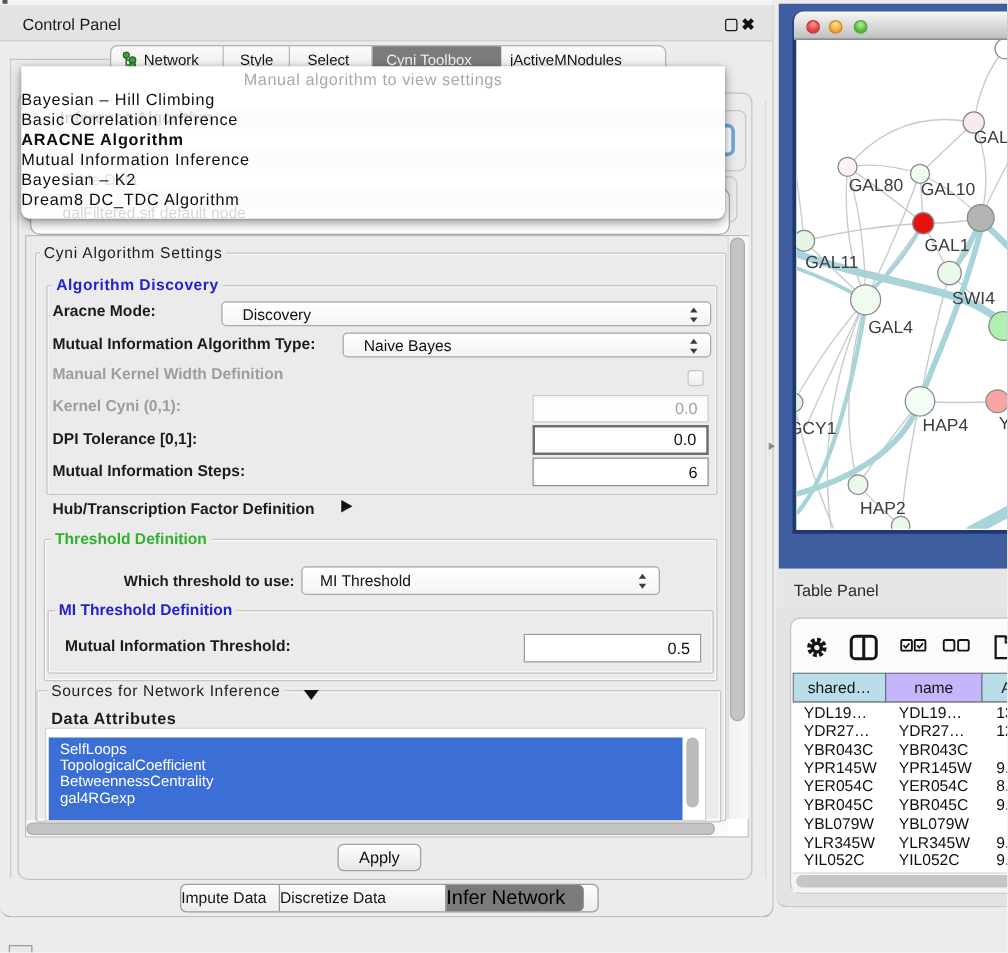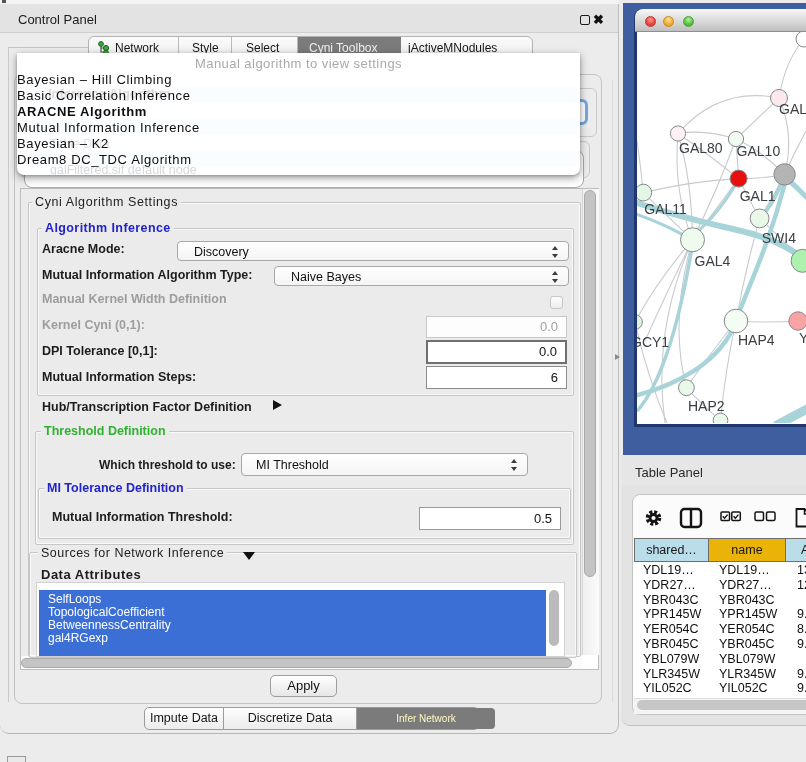--- a/index.html
+++ b/index.html
@@ -12,21 +12,21 @@
 .group{border:1px solid #c6c6c6;border-radius:3px;box-shadow:inset 0 0 0 1px rgba(255,255,255,.7);}
 .combo{background:linear-gradient(#ffffff,#f4f4f4);border:1px solid #a8a8a8;border-radius:4px;
   font-size:12.5px;color:#111;}
 .combo .ct{position:absolute;left:16px;top:3px;white-space:nowrap;}
 .updn{position:absolute;width:7px;height:12px;}
 .updn:before{content:"";position:absolute;left:0;top:0;border-left:3.5px solid transparent;
   border-right:3.5px solid transparent;border-bottom:4.5px solid #3c3c3c;}
 .updn:after{content:"";position:absolute;left:0;bottom:0;border-left:3.5px solid transparent;
   border-right:3.5px solid transparent;border-top:4.5px solid #3c3c3c;}
 .tfield{background:#fff;font-size:13px;color:#111;text-align:right;white-space:nowrap;}
-.seg{position:absolute;top:0;height:100%;box-sizing:border-box;text-align:center;
+.seg{position:absolute;top:0;height:100%;box-sizing:border-box;text-align:left;
   font-size:12px;color:#161616;}
 </style>
 </head>
 <body>
 <div id="page">
 
 <div class="abs" style="left:0;top:0;width:618px;height:4px;background:#f3f3f3;"></div>
 <div class="abs" style="left:2px;top:0;width:4px;height:3px;background:#555;"></div>
 <div class="abs" style="left:0;top:4px;width:618px;height:729px;background:#ececec;
  border-right:1px solid #bdbdbd;border-bottom:1px solid #b5b5b5;border-radius:0 0 9px 9px;"></div>
@@ -76,21 +76,21 @@
 <div class="abs" style="left:584px;top:190px;width:12px;height:387px;background:#c4c4c4;border:1px solid #a9a9a9;border-radius:7px;box-sizing:border-box;"></div>
 
 <div class="abs" style="left:21px;top:656px;width:561px;height:13px;background:#fafafa;"></div>
 <div class="abs" style="left:21px;top:658px;width:551px;height:10px;background:#c4c4c4;border:1px solid #ababab;border-radius:6px;box-sizing:border-box;"></div>
 <div class="abs" style="left:582px;top:655px;width:16px;height:14px;background:#fff;"></div>
 
 <div class="abs group" style="left:28px;top:202px;width:551px;height:453px;border-radius:2px;"></div>
 <div class="abs gtitle" style="left:32px;top:195px;color:#222;letter-spacing:.6px;">Cyni Algorithm Settings</div>
 
 <div class="abs group" style="left:37px;top:228px;width:535px;height:166px;border-radius:2px;"></div>
-<div class="abs gtitle" style="left:42px;top:221px;color:#2222ce;font-weight:bold;letter-spacing:.4px;">Algorithm Inference</div>
+<div class="abs gtitle" style="left:42px;top:221px;color:#2222ce;font-weight:bold;letter-spacing:.4px;">Algorithm Discovery</div>
 
 <div class="abs lbl" style="left:42px;top:242px;">Aracne Mode:</div>
 <div class="abs combo" style="left:177px;top:241px;width:392px;height:20px;box-sizing:border-box;">
   <span class="ct">Discovery</span>
       <span class="updn" style="right:9px;top:4px;"></span>
 </div>
 <div class="abs lbl" style="left:42px;top:268px;text-align:right;">Mutual Information Algorithm Type:</div>
 <div class="abs combo" style="left:274px;top:266px;width:295px;height:20px;box-sizing:border-box;">
   <span class="ct">Naive Bayes</span>
       <span class="updn" style="right:9px;top:4px;"></span>
@@ -108,21 +108,21 @@
 <div class="abs" style="left:273px;top:400px;width:0;height:0;border-top:5.5px solid transparent;border-bottom:5.5px solid transparent;border-left:9px solid #111;"></div>
 
 <div class="abs group" style="left:35px;top:431px;width:537px;height:112px;border-radius:2px;"></div>
 <div class="abs gtitle" style="left:41px;top:424px;color:#2eb32e;font-weight:bold;">Threshold Definition</div>
 <div class="abs lbl" style="left:99px;top:458px;font-size:12px;">Which threshold to use:</div>
 <div class="abs combo" style="left:241px;top:453px;width:287px;height:23px;box-sizing:border-box;">
   <span class="ct" style="top:4px;left:14px;">MI Threshold</span>
       <span class="updn" style="right:9px;top:5px;"></span>
 </div>
 <div class="abs group" style="left:38px;top:488px;width:531px;height:49px;border-radius:2px;"></div>
-<div class="abs gtitle" style="left:44px;top:481px;color:#2222ce;font-weight:bold;">MI Tolerance Definition</div>
+<div class="abs gtitle" style="left:44px;top:481px;color:#2222ce;font-weight:bold;">MI Threshold Definition</div>
 <div class="abs lbl" style="left:52px;top:510px;">Mutual Information Threshold:</div>
 <div class="abs tfield" style="left:419px;top:507px;width:142px;height:23px;border:1px solid #9a9a9a;box-sizing:border-box;line-height:21px;padding-right:8px;">0.5</div>
 
 <div class="abs group" style="left:29px;top:552px;width:546px;height:104px;border-radius:2px;"></div>
 <div class="abs gtitle" style="left:38px;top:546px;color:#222;letter-spacing:.5px;">Sources for Network Inference</div>
 <div class="abs" style="left:243px;top:552px;width:0;height:0;border-left:6.5px solid transparent;border-right:6.5px solid transparent;border-top:8px solid #111;"></div>
 <div class="abs lbl" style="left:41px;top:567px;font-size:13px;letter-spacing:.5px;">Data Attributes</div>
 <div class="abs" style="left:36px;top:582px;width:529px;height:75px;background:#fff;border:1px solid #d2d2d2;box-sizing:border-box;overflow:hidden;">
   <div class="abs" style="left:2px;top:7px;width:507px;height:66px;background:#3b6fd6;"></div>
   <div class="abs" style="left:11px;top:10px;font-size:12px;color:#fff;line-height:13px;white-space:pre;">SelfLoops
@@ -130,21 +130,21 @@
 BetweennessCentrality
 gal4RGexp</div>
   <div class="abs" style="left:512px;top:7px;width:10px;height:56px;background:#bbbbbb;border-radius:5px;"></div>
 </div>
 
 <div class="abs" style="left:270px;top:675px;width:67px;height:22px;background:linear-gradient(#ffffff,#e6e6e6);border:1px solid #9e9e9e;border-radius:5px;box-sizing:border-box;text-align:center;font-size:13px;color:#111;line-height:20px;">Apply</div>
 
 <div class="abs" style="left:144px;top:707px;width:333px;height:21px;border:1px solid #9b9b9b;border-radius:5px;background:linear-gradient(#fdfdfd,#ececec);">
   <div class="seg" style="left:0;width:79px;border-right:1px solid #9b9b9b;font-size:12.5px;line-height:21px;">Impute Data</div>
   <div class="seg" style="left:79px;width:133px;border-right:1px solid #9b9b9b;font-size:12.5px;line-height:21px;">Discretize Data</div>
-  <div class="seg" style="left:212px;width:138px;background:#7b7b7b;color:#fef9c3;font-size:10px;line-height:21px;border-radius:0 4px 4px 0;">Infer Network</div>
+  <div class="seg" style="left:212px;width:110px;background:#7b7b7b;color:#000000;font-size:16px;line-height:21px;border-radius:0 4px 4px 0;">Infer Network</div>
 </div>
 
 <div class="abs" style="left:615px;top:354px;width:0;height:0;border-top:3.5px solid transparent;border-bottom:3.5px solid transparent;border-left:5px solid #8a8a8a;"></div>
 <div class="abs" style="left:7px;top:756px;width:17px;height:14px;background:#e9e9e9;border:1px solid #9a9a9a;"></div>
 
 <div class="abs" style="left:17px;top:53px;width:563px;height:122px;background:#fff;border-radius:0 0 7px 7px;box-shadow:0 3px 9px rgba(0,0,0,0.38),0 1px 3px rgba(0,0,0,0.2);overflow:hidden;">
   <div class="abs" style="left:0;top:34px;width:100%;height:16px;background:#fafcfe;"></div>
   <div class="abs" style="left:0;top:66px;width:100%;height:16px;background:#fafcfe;"></div>
   <div class="abs" style="left:0;top:98px;width:100%;height:16px;background:#fafcfe;"></div>
   <div class="abs" style="left:31px;top:33px;font-size:13px;font-weight:bold;color:#dadada;">Inference Algorithm</div>
@@ -259,21 +259,21 @@
 <rect x="99.8" y="18" width="8.5" height="8.5" rx="1" fill="none" stroke="#141414" stroke-width="1.5"></rect>
 <path d="M101.6 22.2 l1.8 2 l3 -3.6" fill="none" stroke="#141414" stroke-width="1.4"></path>
 <rect x="123" y="18" width="8.5" height="8.5" rx="1.5" fill="none" stroke="#141414" stroke-width="1.5"></rect>
 <rect x="134.5" y="18" width="8.5" height="8.5" rx="1.5" fill="none" stroke="#141414" stroke-width="1.5"></rect>
 <path d="M164.5 15 h8 l4.5 5 v12.5 h-12.5 z" fill="none" stroke="#141414" stroke-width="1.8"></path>
 <path d="M172.5 15 v5 h4.5" fill="none" stroke="#141414" stroke-width="1.5"></path>
 </svg>
 
 <div class="abs" style="left:634px;top:538px;width:172px;height:162px;overflow:hidden;background:#fff;">
   <div class="abs" style="left:0;top:0;width:75px;height:24px;background:#b9dde9;border:1px solid #6e6e6e;box-sizing:border-box;text-align:center;font-size:12.5px;color:#161616;line-height:22px;">shared…</div>
-  <div class="abs" style="left:74px;top:0;width:78px;height:24px;background:#eab308;border:1px solid #6e6e6e;box-sizing:border-box;text-align:center;font-size:12.5px;color:#161616;line-height:22px;">name</div>
+  <div class="abs" style="left:74px;top:0;width:78px;height:24px;background:#c4b5fd;border:1px solid #6e6e6e;box-sizing:border-box;text-align:center;font-size:12.5px;color:#161616;line-height:22px;">name</div>
   <div class="abs" style="left:151px;top:0;width:40px;height:24px;background:#b9dde9;border:1px solid #6e6e6e;box-sizing:border-box;font-size:12.5px;color:#161616;line-height:22px;">
         <span style="position:absolute;left:15px;">Av</span>
       </div>
   <div class="abs" style="left:9px;top:25px;font-size:12.5px;color:#101010;line-height:14.8px;white-space:pre;">YDL19…
 YDR27…
 YBR043C
 YPR145W
 YER054C
 YBR045C
 YBL079W

